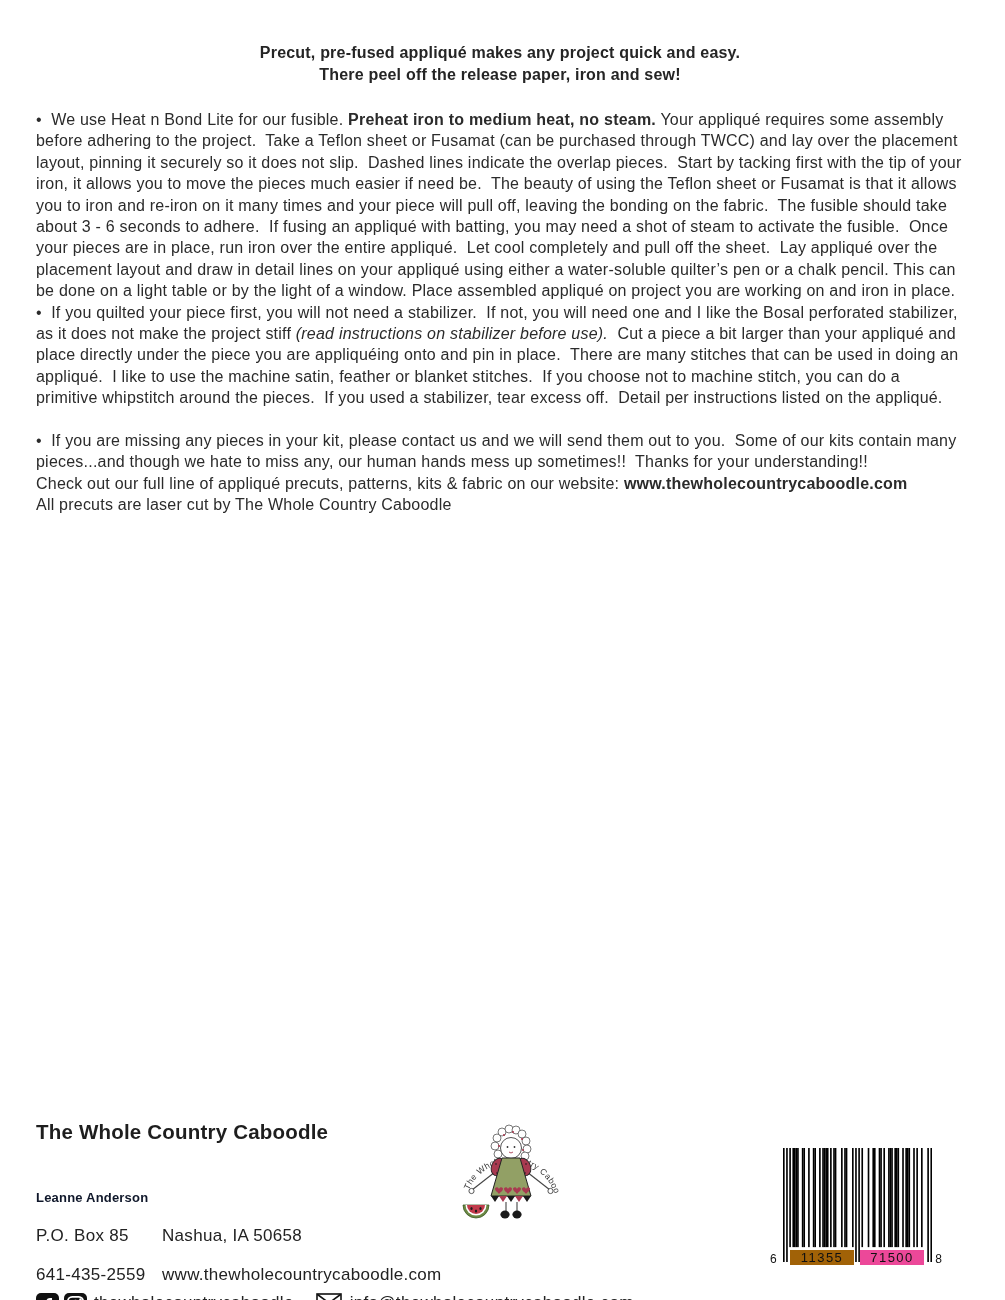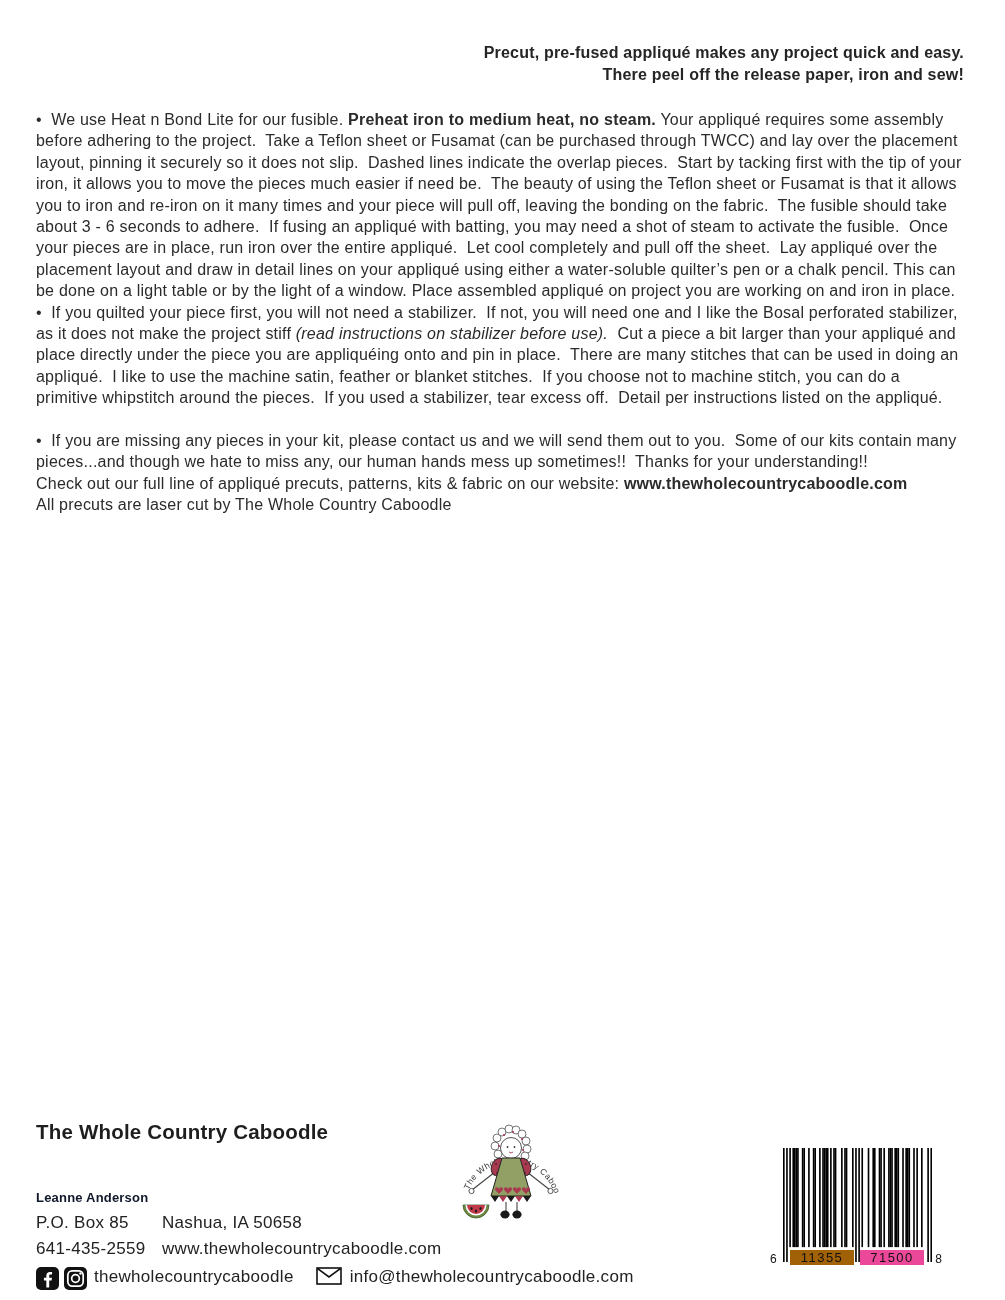--- a/index.html
+++ b/index.html
@@ -1,34 +1,34 @@
 <!DOCTYPE html>
 <html><head>
 <meta charset="utf-8">
 <style>
   html,body{margin:0;padding:0;background:#ffffff;}
   .page{
     position:relative; width:1005px; height:1300px; background:#ffffff;
     font-family:"Liberation Sans", sans-serif; color:#2b2b2b; overflow:hidden;
   }
   .content{position:absolute; left:36px; top:42px; width:928px;}
-  .intro{ text-align:right; font-weight:bold; font-size:16px; line-height:22px; letter-spacing:.2px; color:#252525;}
+  .intro{ text-align:center; font-weight:bold; font-size:16px; line-height:22px; letter-spacing:.2px; color:#252525;}
   .body-text{ margin-top:23px; font-size:16px; line-height:21.4px; letter-spacing:.22px;}
   .body-text p{ margin:0; white-space:pre-wrap;}
   .body-text p.gap{ margin-top:21px;}
   .b{ font-weight:bold;}
   .i{ font-style:italic;}
   .website-line{ margin-top:22px; white-space:pre-wrap;}
   .laser-line{ margin-top:22px; white-space:pre-wrap;}
 
   
   .contact{ position:absolute; left:36px; top:1120px; width:600px; color:#222;}
   .company{ font-size:20.5px; font-weight:bold; letter-spacing:.2px; line-height:24px; color:#1e1e1e;}
   .owner{ font-size:13px; font-weight:bold; letter-spacing:.2px; line-height:20px; color:#0f172a;margin-top:44px;}
-  .addr-line{ margin-top:4px; font-size:17px; line-height:22px; letter-spacing:.3px;}
+  .addr-line{ margin-top:17px; font-size:17px; line-height:22px; letter-spacing:.3px;}
   .addr-line .cell1{ display:inline-block; min-width:112px; margin-right:14px;}
   .social-row{ margin-top:7px; display:flex; font-size:17px; letter-spacing:.3px;}
   .sq-icon{ width:23px; height:23px; background:#111; border-radius:5px; margin-right:5px;
             display:flex; align-items:center; justify-content:center; flex:0 0 auto;}
   .sq-icon svg{ display:block;}
   .handle{ margin-left:2px;}
   .mail-icon{ margin-left:22px; margin-right:8px; flex:0 0 auto; display:flex;}
 
   
   .logo{ position:absolute; left:455px; top:1092px; width:112px; height:134px;}

